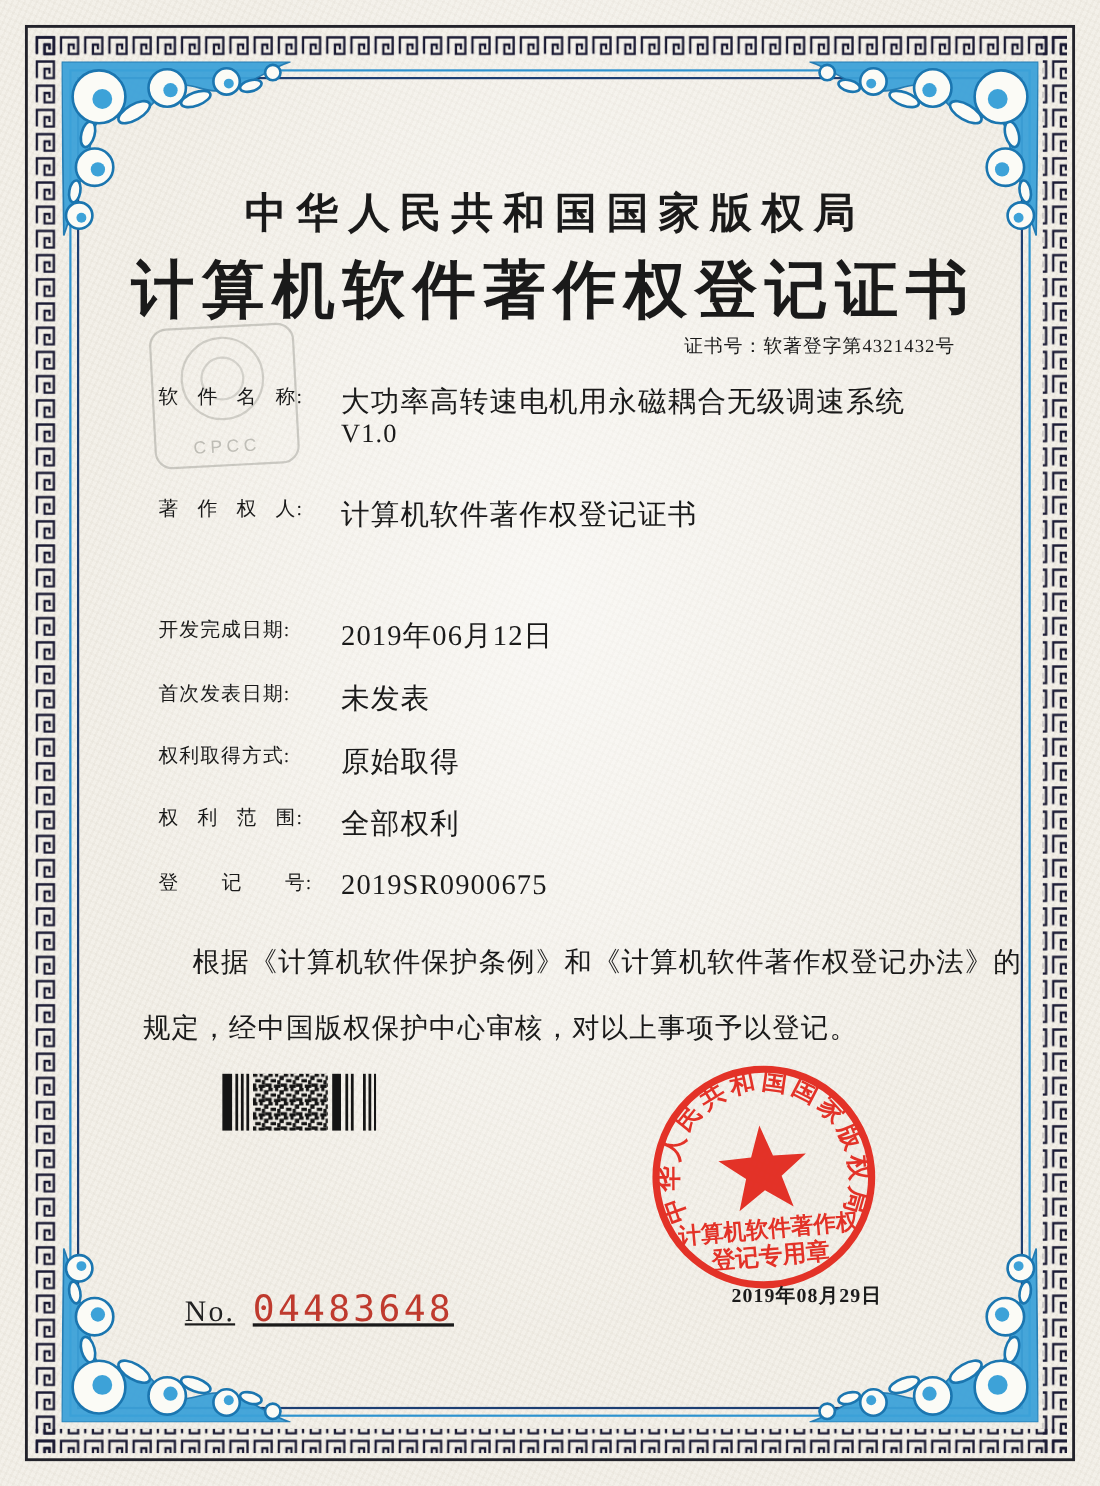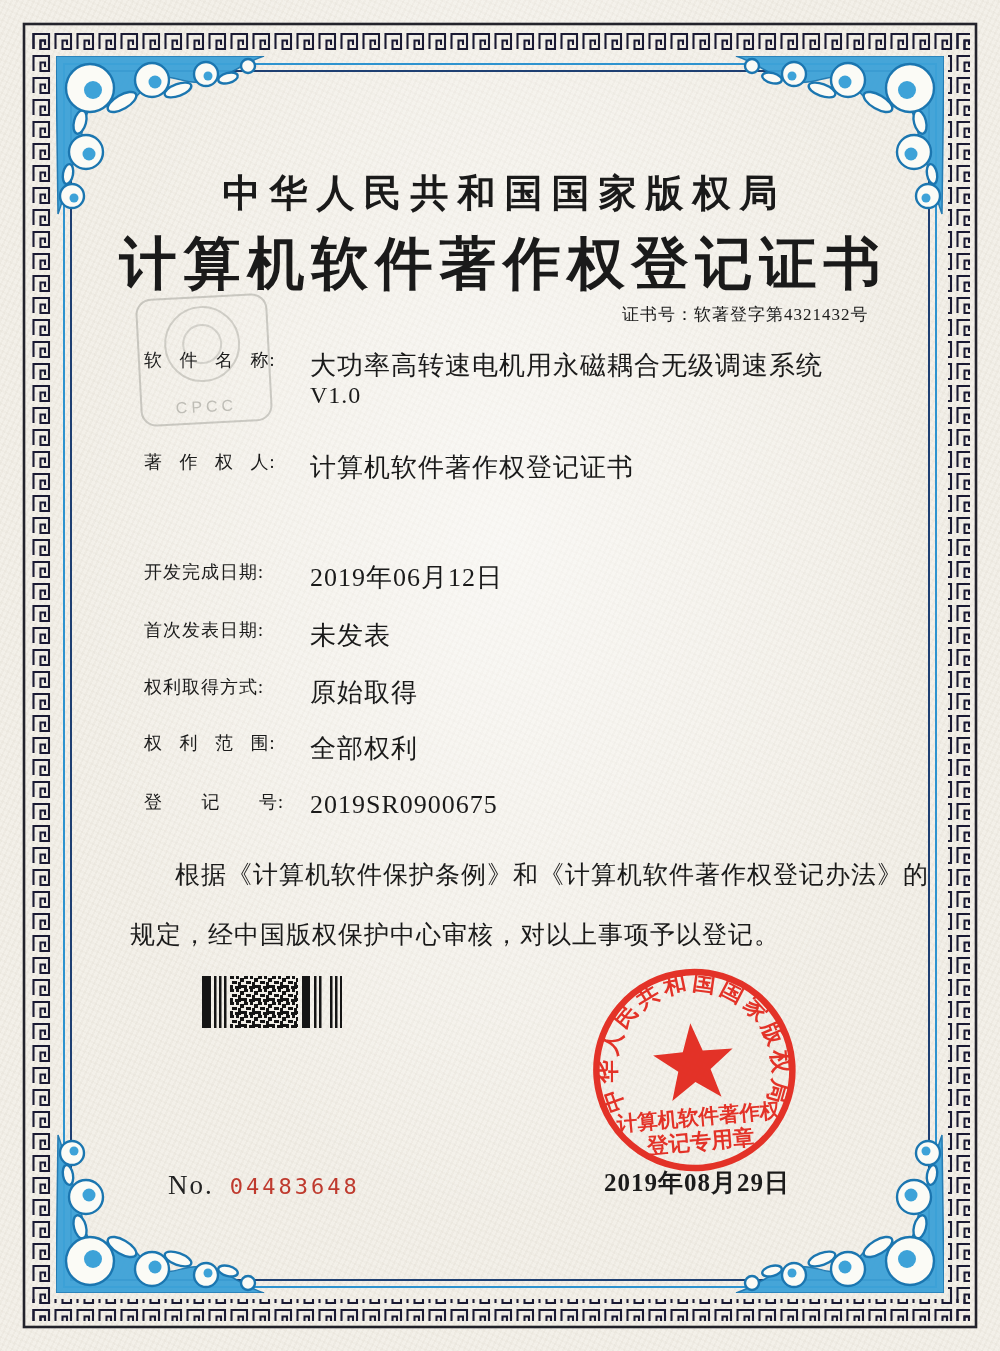--- a/index.html
+++ b/index.html
@@ -51,27 +51,27 @@
     border:2px solid rgba(140,140,132,.3);border-radius:50%;}
   .watermark .wm-text{position:absolute;left:0;bottom:6px;width:100%;text-align:center;
     font-size:16px;letter-spacing:4px;color:rgba(140,140,132,.5);
     font-family:"Liberation Sans","DejaVu Sans",sans-serif;}
 
   
   .barcode{left:202px;top:976px;}
 
   
   .seal{left:584px;top:966px;width:222px;height:222px;transform:rotate(-5deg);opacity:.94;}
-  .seal-date{left:592px;top:1166px;width:210px;text-align:center;
-    font-size:25px;font-weight:bold;letter-spacing:1px;color:#1b1b1b;}
-
-  
-  .serial{left:168px;top:1170px;display:flex;align-items:baseline;}
+  .seal-date{left:592px;top:1166px;width:210px;text-align:right;
+    font-size:18px;font-weight:bold;letter-spacing:1px;color:#1b1b1b;}
+
+  
+  .serial{left:168px;top:1170px;display:flex;align-items:baseline;text-decoration:underline;}
   .serial .no-lbl{font-size:27px;letter-spacing:2px;color:#222;}
-  .serial .no-num{margin-left:16px;font-size:22px;letter-spacing:3px;color:#bf3a2e;
+  .serial .no-num{margin-left:16px;font-size:33px;letter-spacing:3px;color:#bf3a2e;
     font-family:"DejaVu Sans Mono","Liberation Mono",monospace;}
 </style>
 </head>
 <body>
 
 <div class="page">
 
   <svg class="border-svg" width="1000" height="1351" aria-hidden="true">
     <defs>
       <pattern id="mk" width="22" height="22" patternUnits="userSpaceOnUse" x="30" y="30">

